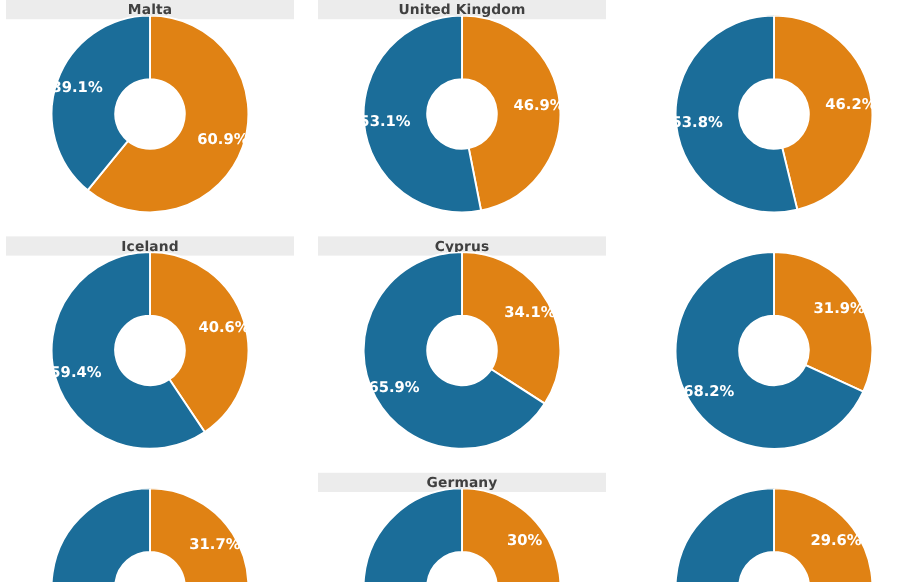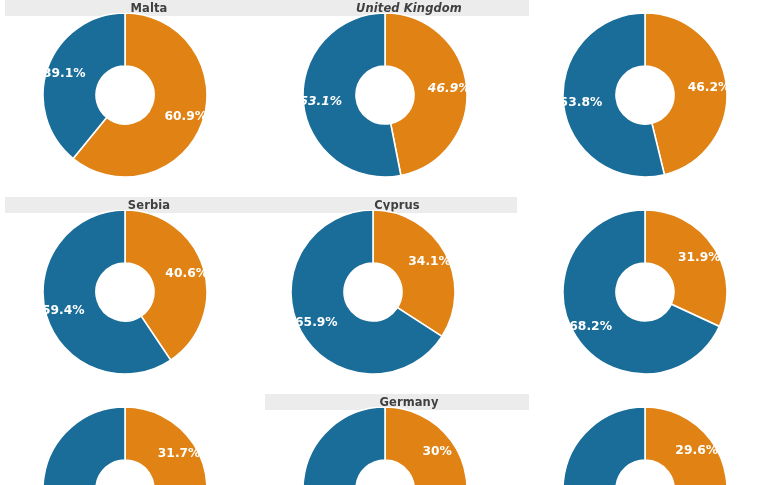--- a/index.html
+++ b/index.html
@@ -34,21 +34,20 @@
     height: 16px;
     background: #ececec;
     color: #404040;
     font-size: 11.5px;
     font-weight: bold;
     line-height: 16px;
     text-align: center;
     letter-spacing: 0.1px;
     white-space: nowrap;
     overflow: hidden;
-    padding-left: 24px;
   }
 
   .donut-wrap {
     position: absolute;
     left: 0px;
     top: 13px;
     width: 250px;
     height: 179px;
   }
 
@@ -75,21 +74,21 @@
       <div class="panel-title">Malta</div>
       <div class="donut-wrap">
         <svg class="donut-svg" viewBox="0 0 250 179">
           <path d="M 125.00 0.00 A 82 82 0 1 1 73.13 145.51 L 106.66 104.46 A 29 29 0 1 0 125.00 53.00 Z" fill="#e08214" stroke="#ffffff" stroke-width="1.6"></path>
           <path d="M 73.13 145.51 A 82 82 0 0 1 125.00 0.00 L 125.00 53.00 A 29 29 0 0 0 106.66 104.46 Z" fill="#1b6d99" stroke="#ffffff" stroke-width="1.6"></path>
           <text class="slice-label" x="185.76" y="103.66">60.9%</text>
           <text class="slice-label" x="64.24" y="60.34">39.1%</text>
         </svg>
       </div>
     </div>
-    <div class="panel" style="left: 260px; top: 0px; font-style: italic;">
+    <div class="panel" style="left: 260px; top: 0px;">
       <div class="panel-title">United Kingdom</div>
       <div class="donut-wrap">
         <svg class="donut-svg" viewBox="0 0 250 179">
           <path d="M 125.00 0.00 A 82 82 0 0 1 140.87 162.45 L 130.61 110.45 A 29 29 0 0 0 125.00 53.00 Z" fill="#e08214" stroke="#ffffff" stroke-width="1.6"></path>
           <path d="M 140.87 162.45 A 82 82 0 1 1 125.00 0.00 L 125.00 53.00 A 29 29 0 1 0 130.61 110.45 Z" fill="#1b6d99" stroke="#ffffff" stroke-width="1.6"></path>
           <text class="slice-label" x="189.19" y="75.73">46.9%</text>
           <text class="slice-label" x="60.81" y="88.27">53.1%</text>
         </svg>
       </div>
     </div>
@@ -97,31 +96,31 @@
       <div class="donut-wrap">
         <svg class="donut-svg" viewBox="0 0 250 179">
           <path d="M 125.00 0.00 A 82 82 0 0 1 144.39 161.67 L 131.86 110.18 A 29 29 0 0 0 125.00 53.00 Z" fill="#e08214" stroke="#ffffff" stroke-width="1.6"></path>
           <path d="M 144.39 161.67 A 82 82 0 1 1 125.00 0.00 L 125.00 53.00 A 29 29 0 1 0 131.86 110.18 Z" fill="#1b6d99" stroke="#ffffff" stroke-width="1.6"></path>
           <text class="slice-label" x="189.04" y="74.32">46.2%</text>
           <text class="slice-label" x="60.96" y="89.68">53.8%</text>
         </svg>
       </div>
     </div>
     <div class="panel" style="left: 0px; top: 197px;">
-      <div class="panel-title">Serbia</div>
+      <div class="panel-title">Iceland</div>
       <div class="donut-wrap">
         <svg class="donut-svg" viewBox="0 0 250 179">
           <path d="M 125.00 0.00 A 82 82 0 0 1 170.66 150.11 L 141.15 106.09 A 29 29 0 0 0 125.00 53.00 Z" fill="#e08214" stroke="#ffffff" stroke-width="1.6"></path>
           <path d="M 170.66 150.11 A 82 82 0 1 1 125.00 0.00 L 125.00 53.00 A 29 29 0 1 0 141.15 106.09 Z" fill="#1b6d99" stroke="#ffffff" stroke-width="1.6"></path>
           <text class="slice-label" x="186.71" y="63.23">40.6%</text>
           <text class="slice-label" x="63.29" y="100.77">59.4%</text>
         </svg>
       </div>
     </div>
-    <div class="panel" style="left: 248px; top: 197px;">
+    <div class="panel" style="left: 260px; top: 197px;">
       <div class="panel-title">Cyprus</div>
       <div class="donut-wrap">
         <svg class="donut-svg" viewBox="0 0 250 179">
           <path d="M 125.00 0.00 A 82 82 0 0 1 193.96 126.37 L 149.39 97.69 A 29 29 0 0 0 125.00 53.00 Z" fill="#e08214" stroke="#ffffff" stroke-width="1.6"></path>
           <path d="M 193.96 126.37 A 82 82 0 1 1 125.00 0.00 L 125.00 53.00 A 29 29 0 1 0 149.39 97.69 Z" fill="#1b6d99" stroke="#ffffff" stroke-width="1.6"></path>
           <text class="slice-label" x="181.62" y="51.10">34.1%</text>
           <text class="slice-label" x="68.38" y="112.90">65.9%</text>
         </svg>
       </div>
     </div>

